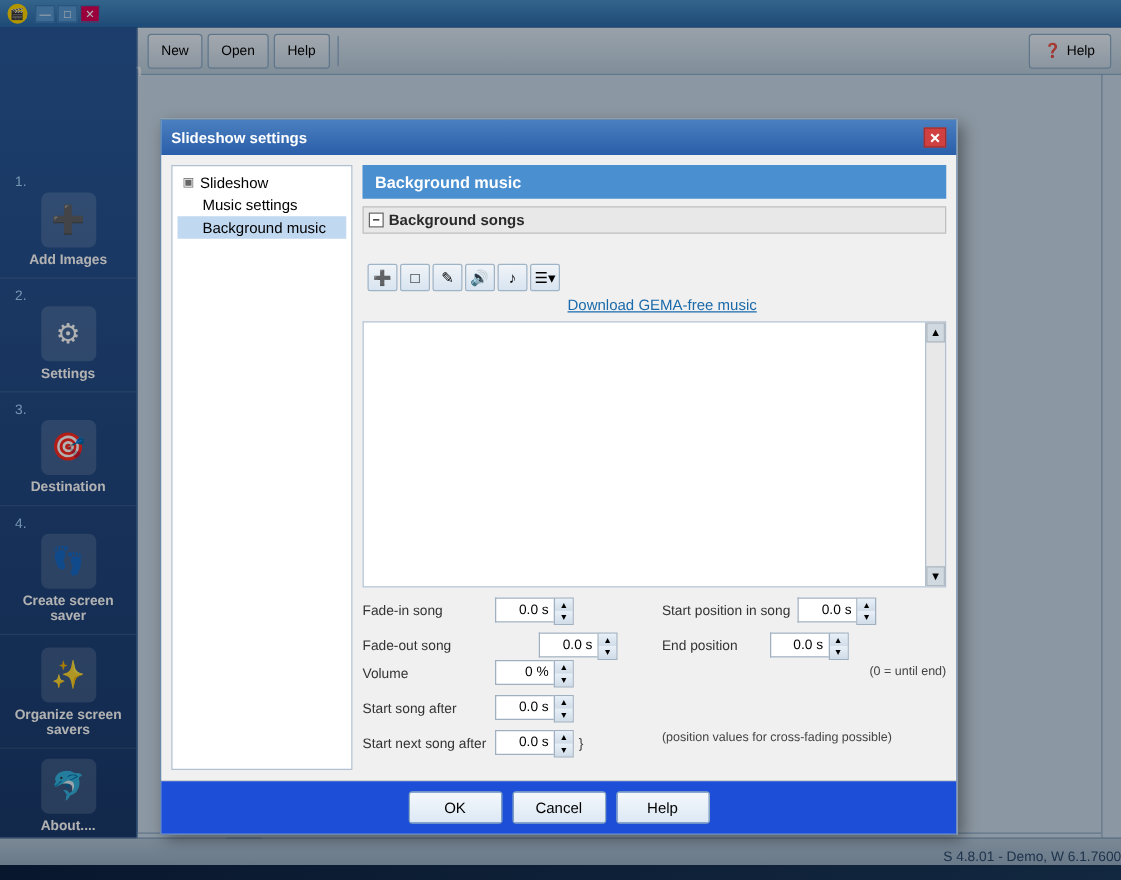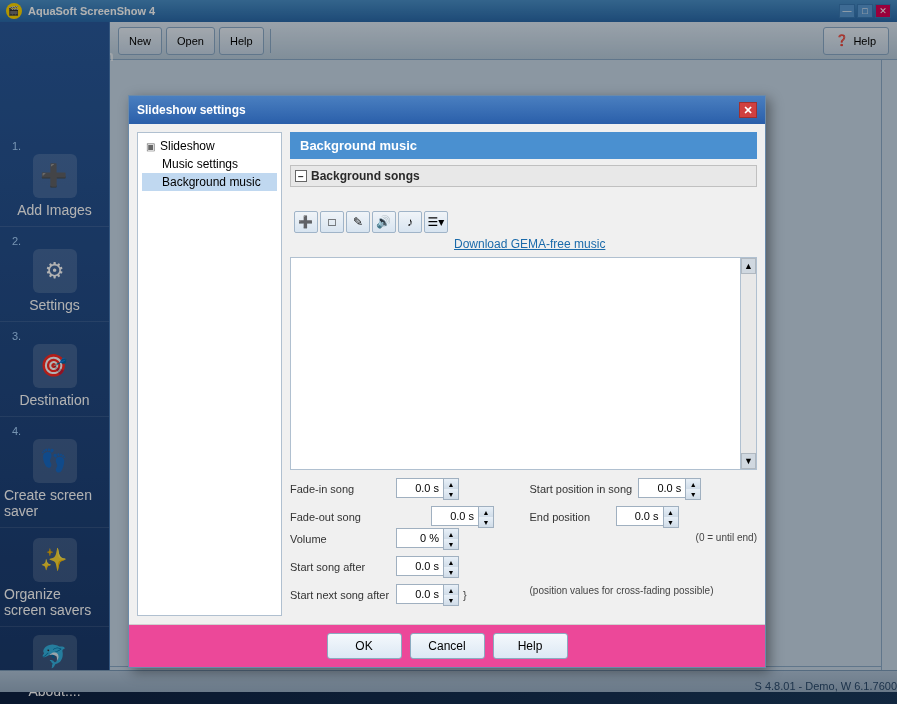--- a/index.html
+++ b/index.html
@@ -91,21 +91,21 @@
       font-size: 11px; color: #aad4ff; margin-bottom: 2px; align-self: flex-start; padding-left: 8px;
     }
     .sidebar-icon {
       width: 44px; height: 44px;
       background: rgba(255,255,255,0.15);
       border-radius: 6px;
       display: flex; align-items: center; justify-content: center;
       font-size: 22px; margin-bottom: 4px;
     }
     .sidebar-label {
-      font-size: 14px; color: white; text-align: left;
+      font-size: 11px; color: white; text-align: center; font-weight: bold;
     }
 
     
     .main-content {
       position: absolute;
       top: 22px; left: 110px; right: 0; bottom: 22px;
       background: #c8d8e8;
       overflow: hidden;
     }
 
@@ -362,21 +362,21 @@
       background: linear-gradient(to bottom, #e8f0f8, #d0dce8);
       display: flex; align-items: center; justify-content: center;
       font-size: 7px; cursor: pointer;
     }
 
     
     .modal-footer {
       display: flex; justify-content: center; gap: 8px;
       padding: 8px;
       border-top: 1px solid #d0d0d0;
-      background: #ec4899;
+      background: #1d4ed8;
     }
     .footer-btn {
       min-width: 75px; height: 26px;
       background: linear-gradient(to bottom, #f4f8fc, #dce8f4);
       border: 1px solid #8aaac0;
       border-radius: 3px;
       font-size: 12px; cursor: pointer;
       display: flex; align-items: center; justify-content: center;
       padding: 0 10px;
     }
@@ -396,21 +396,20 @@
       padding-left: 4px;
     }
   </style>
 </head>
 <body>
 
 <div class="app-bg"></div>
 
 <div class="title-bar">
   <div class="title-bar-icon">🎬</div>
-  <span class="title-bar-text">AquaSoft ScreenShow 4</span>
   <div class="title-bar-controls">
     <div class="title-btn">—</div>
     <div class="title-btn">□</div>
     <div class="title-btn close">✕</div>
   </div>
 </div>
 
 <div class="cn-watermark">
   <div>河东软件网</div>
   <div>www.pc0359.cn</div>

